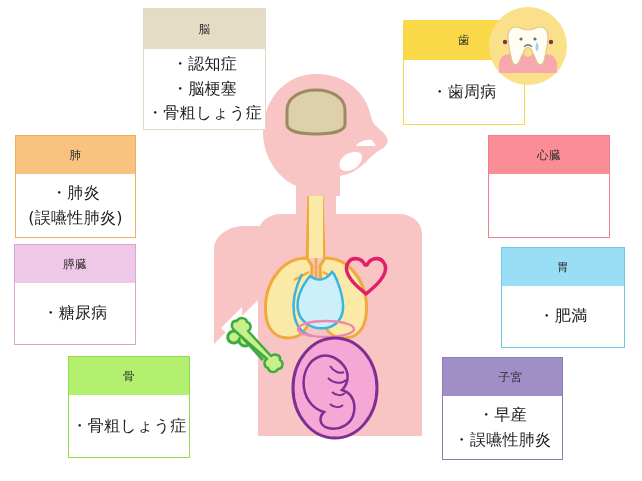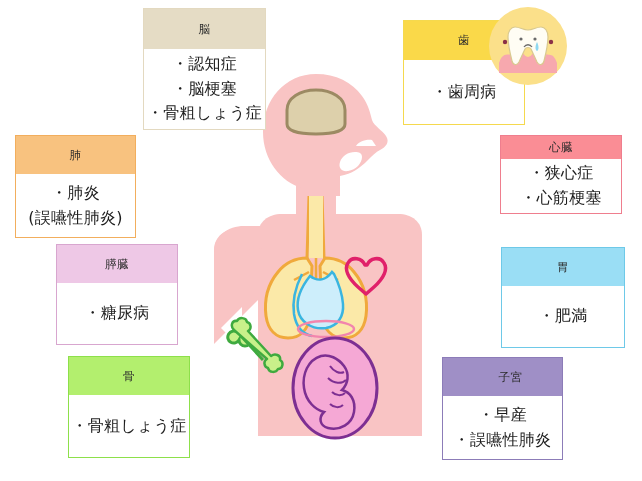--- a/index.html
+++ b/index.html
@@ -62,24 +62,24 @@
   
   #box-brain     { left: 143px; top: 8px;   width: 123px; height: 122px; border-color: #e3d9c0; }
   #box-brain .box-header     { background: #e5dcc5; height: 40px; }
 
   #box-teeth     { left: 403px; top: 20px;  width: 122px; height: 105px; border-color: #f5d94e; }
   #box-teeth .box-header     { background: #fad949; height: 39px; }
 
   #box-lungs     { left: 15px;  top: 135px; width: 121px; height: 103px; border-color: #f2ae5d; }
   #box-lungs .box-header     { background: #f8c27f; height: 38px; }
 
-  #box-heart     { left: 500px; top: 135px; width: 122px; height: 79px; border-color: #ef7e8e; }
+  #box-heart     { left: 488px; top: 135px; width: 122px; height: 103px; border-color: #ef7e8e; }
   #box-heart .box-header     { background: #fa8d95; height: 38px; }
 
-  #box-pancreas  { left: 14px;  top: 244px; width: 122px; height: 101px; border-color: #d8a6cf; margin-left: 42px; }
+  #box-pancreas  { left: 14px;  top: 244px; width: 122px; height: 101px; border-color: #d8a6cf; }
   #box-pancreas .box-header  { background: #eec8e6; height: 38px; }
 
   #box-stomach   { left: 501px; top: 247px; width: 124px; height: 101px; border-color: #6ec9e8; }
   #box-stomach .box-header   { background: #9adef5; height: 38px; }
 
   #box-bone      { left: 68px;  top: 356px; width: 122px; height: 102px; border-color: #8de04a; }
   #box-bone .box-header      { background: #b3ef6e; height: 38px; }
 
   #box-uterus    { left: 442px; top: 357px; width: 121px; height: 103px; border-color: #8c7cb8; }
   #box-uterus .box-header    { background: #9f8fc6; height: 38px; padding-left: 16px; }
@@ -230,24 +230,20 @@
   <div class="info-box" id="box-lungs">
     <div class="box-header">肺</div>
     <div class="box-body">
       <div class="box-item">・肺炎</div>
       <div class="box-item">(誤嚥性肺炎)</div>
     </div>
   </div>
 
   <div class="info-box" id="box-heart">
     <div class="box-header">心臓</div>
-    <div class="box-body">
-      <div class="box-item">・狭心症</div>
-      <div class="box-item">・心筋梗塞</div>
-    </div>
   </div>
 
   <div class="info-box" id="box-pancreas">
     <div class="box-header">膵臓</div>
     <div class="box-body">
       <div class="box-item">・糖尿病</div>
     </div>
   </div>
 
   <div class="info-box" id="box-stomach">

